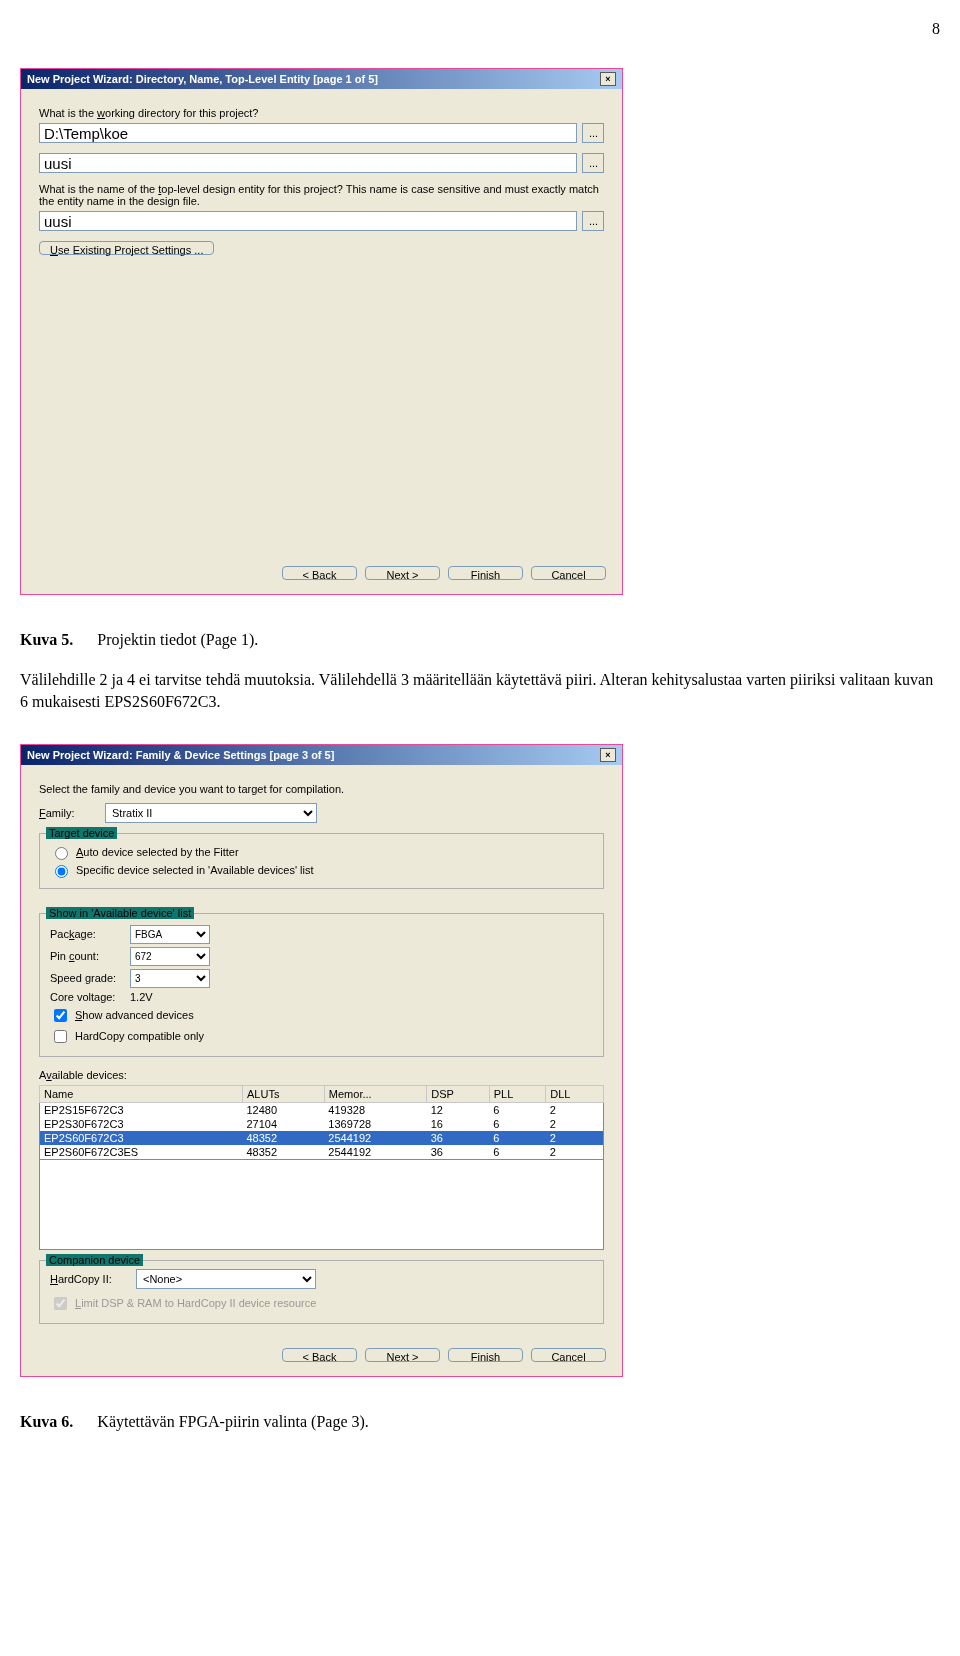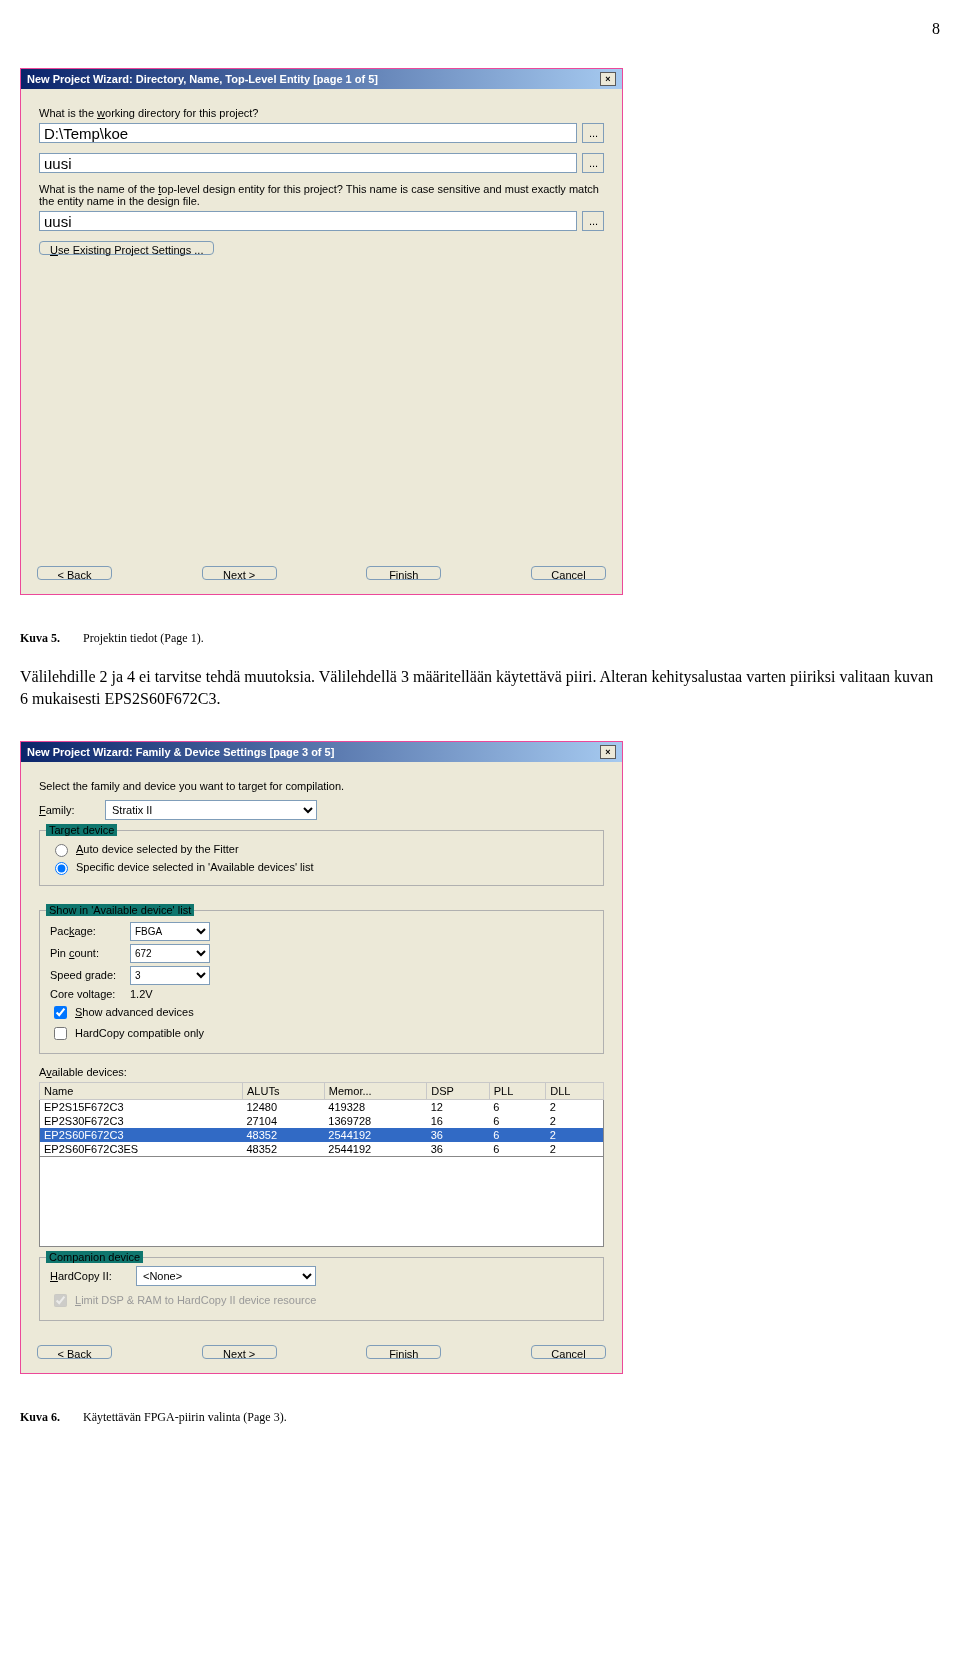--- a/index.html
+++ b/index.html
@@ -85,26 +85,26 @@
     border: 1px solid #7f9db9;
     background: #ece9d8;
     font-size: 11px;
     padding: 2px 10px;
     cursor: pointer;
     border-radius: 4px;
   }
   .dialog-footer {
     padding: 10px 16px 14px 16px;
     display: flex;
-    justify-content: space-between;
+    justify-content: flex-end;
     gap: 8px;
   }
   .caption {
     font-family: Georgia, "Times New Roman", serif;
-    font-size: 12px;
+    font-size: 16px;
     margin: 10px 0 20px 0;
   }
   .caption b { margin-right: 20px; }
   .body-text {
     font-family: Georgia, "Times New Roman", serif;
     font-size: 16px;
     line-height: 1.4;
     margin-bottom: 30px;
   }
   

